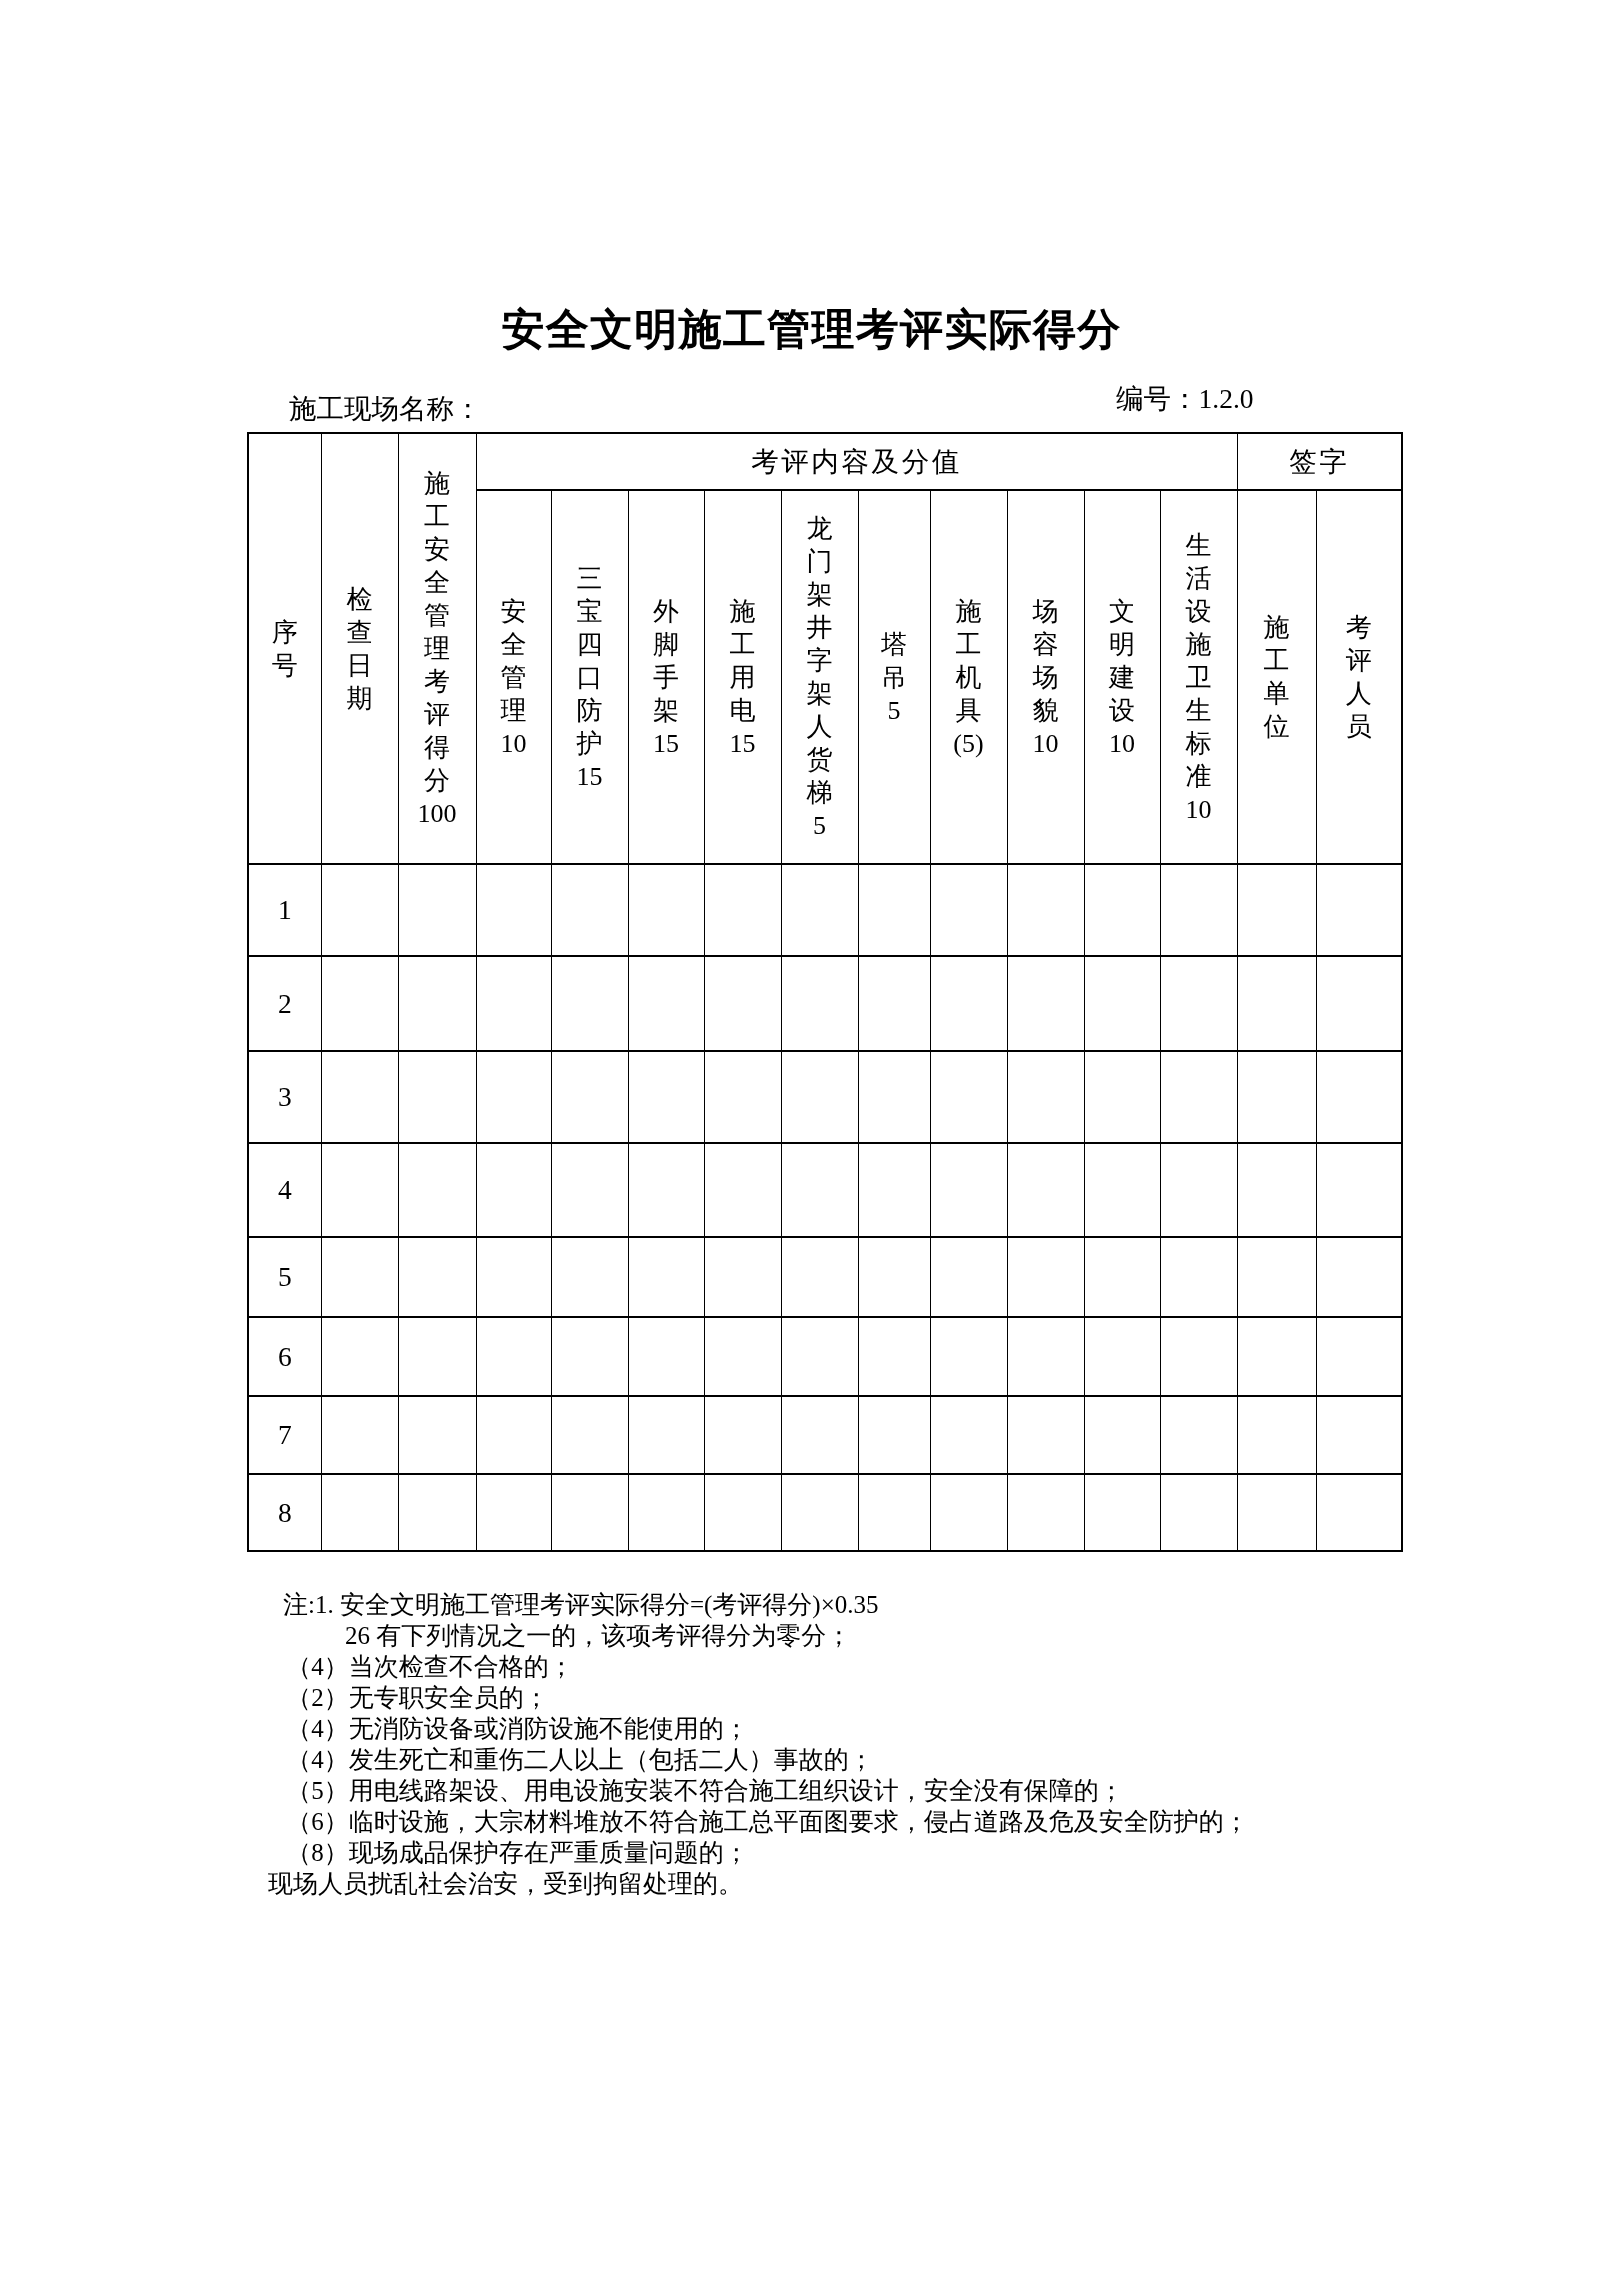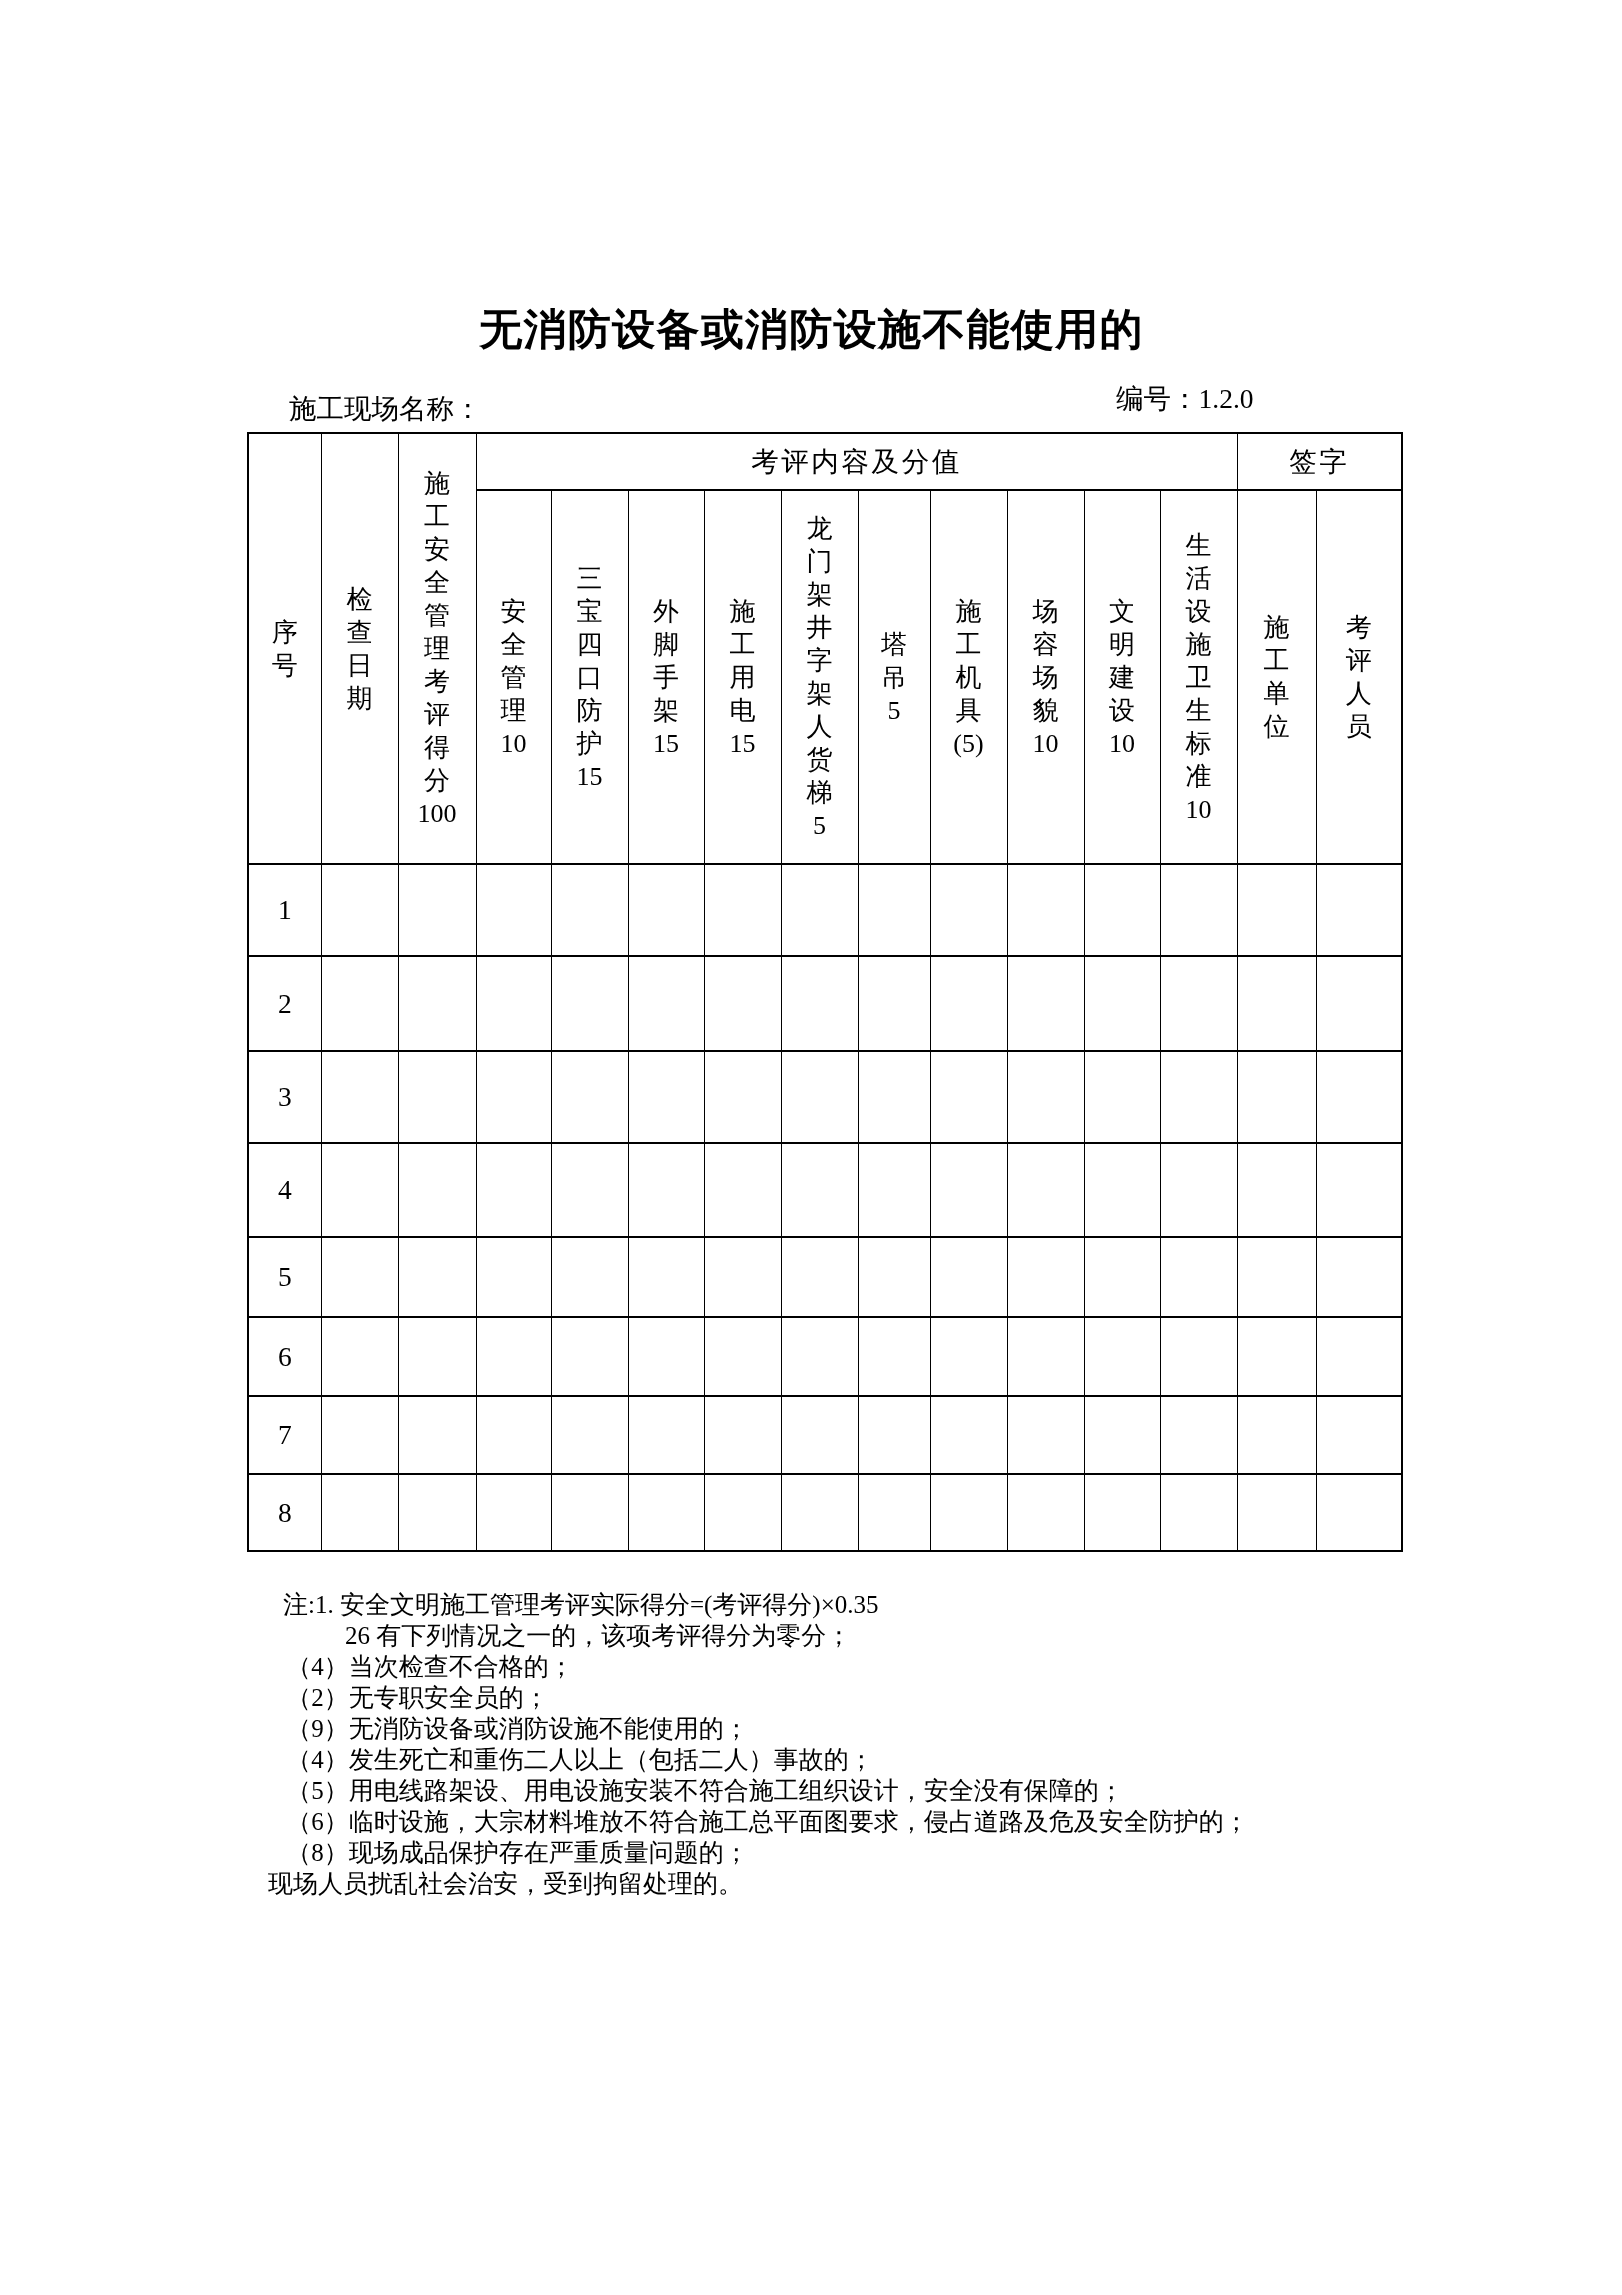--- a/index.html
+++ b/index.html
@@ -39,21 +39,21 @@
   .indent-note{padding-left:15px;}
   .indent-sub{padding-left:77px;}
   .indent-item{padding-left:18.3px;}
   .indent-flush{padding-left:0;}
 </style>
 </head>
 <body>
 
 <div>
 
-  <h1 class="title">无消防设备或消防设施不能使用的</h1>
+  <h1 class="title">安全文明施工管理考评实际得分</h1>
 
   <span class="site-label">施工现场名称：</span>
   <span class="form-number">编号：1.2.0</span>
 
   <table class="assess">
     <colgroup>
       <col style="width:73px">
         <col style="width:77px">
         <col style="width:78px">
       <col style="width:75px">
@@ -359,21 +359,21 @@
           <td></td>
         </tr>
       </tbody>
   </table>
 
   <div class="notes">
       <div class="note-line indent-note">注:1. 安全文明施工管理考评实际得分=(考评得分)×0.35</div>
       <div class="note-line indent-sub">26 有下列情况之一的，该项考评得分为零分；</div>
       <div class="note-line indent-item">（4）当次检查不合格的；</div>
       <div class="note-line indent-item">（2）无专职安全员的；</div>
-      <div class="note-line indent-item">（9）无消防设备或消防设施不能使用的；</div>
+      <div class="note-line indent-item">（4）无消防设备或消防设施不能使用的；</div>
       <div class="note-line indent-item">（4）发生死亡和重伤二人以上（包括二人）事故的；</div>
       <div class="note-line indent-item">（5）用电线路架设、用电设施安装不符合施工组织设计，安全没有保障的；</div>
       <div class="note-line indent-item">（6）临时设施，大宗材料堆放不符合施工总平面图要求，侵占道路及危及安全防护的；</div>
       <div class="note-line indent-item">（8）现场成品保护存在严重质量问题的；</div>
       <div class="note-line indent-flush">现场人员扰乱社会治安，受到拘留处理的。</div>
     </div>
 
 </div>
 
 

